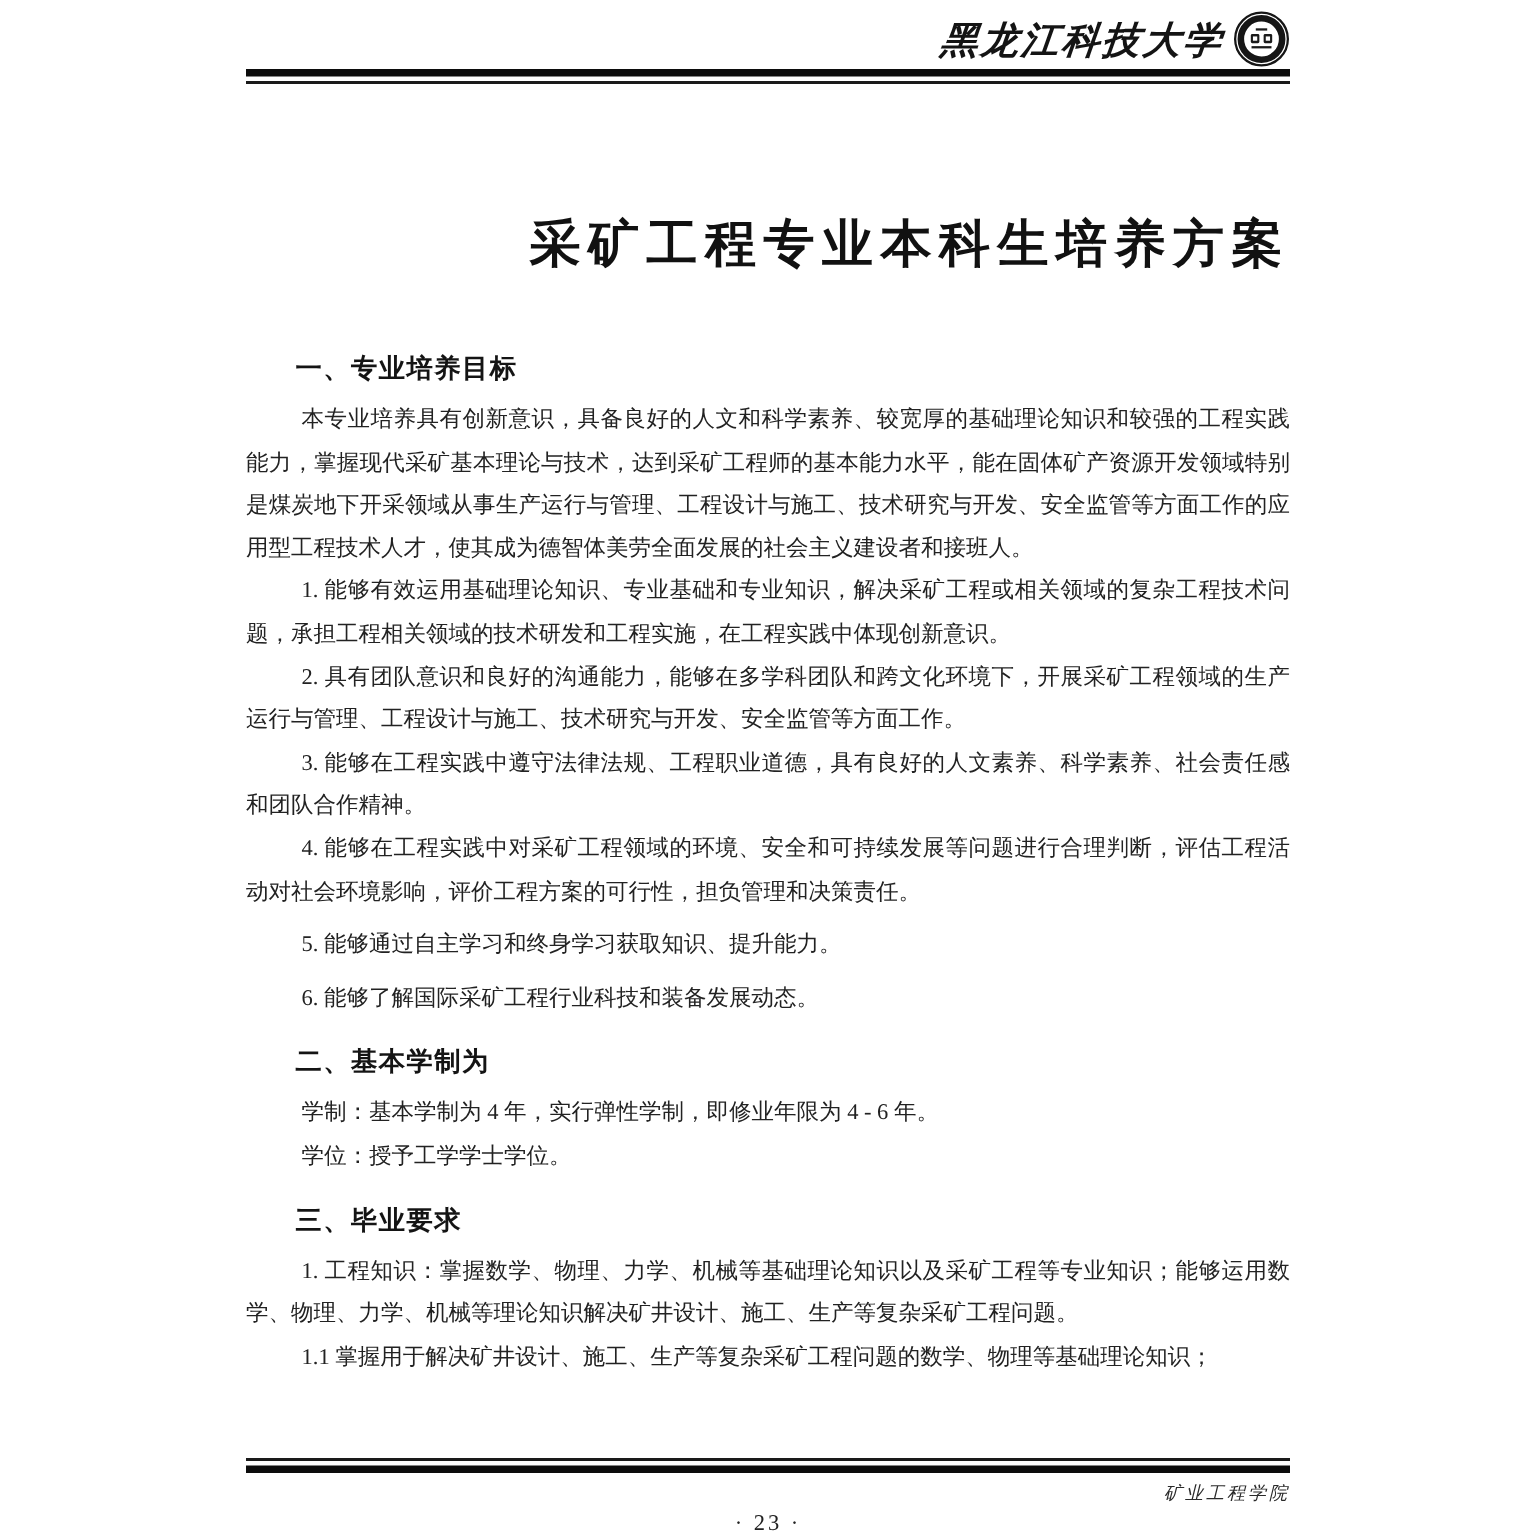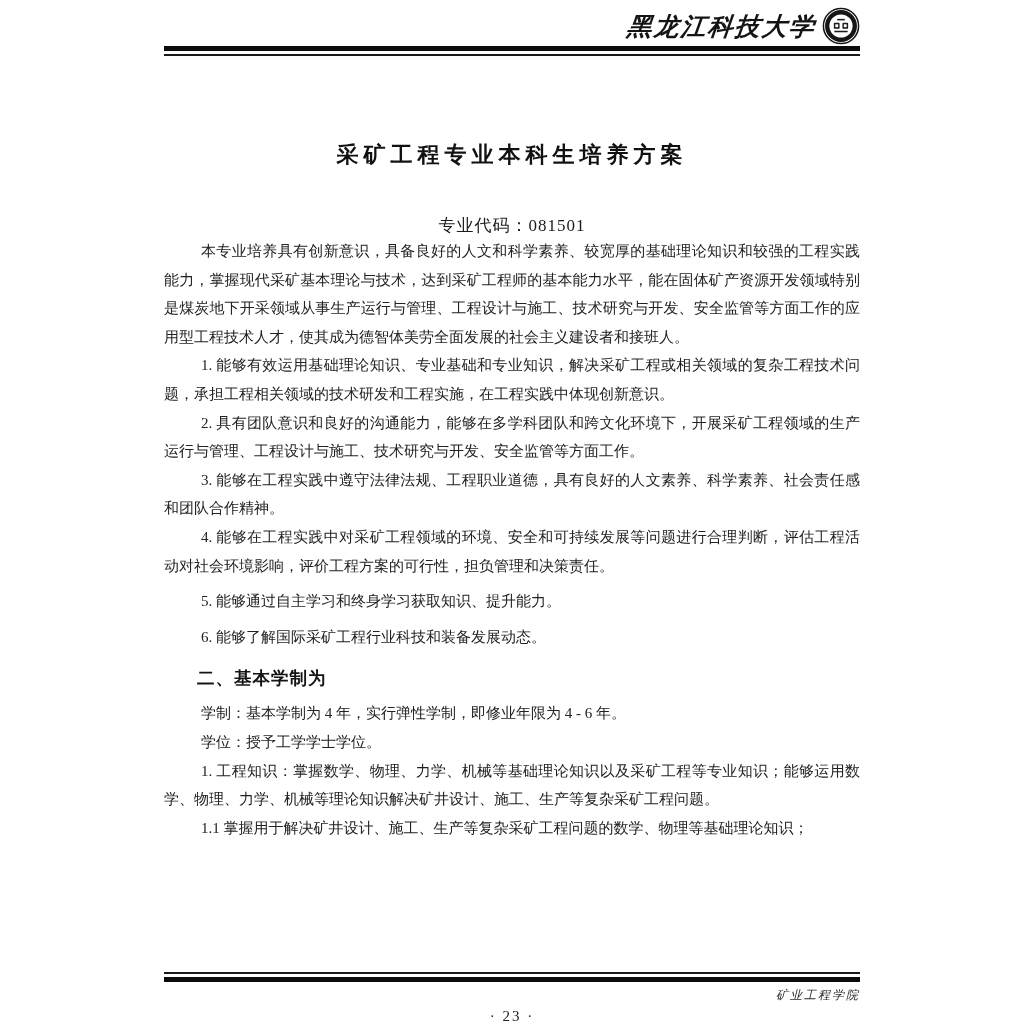--- a/index.html
+++ b/index.html
@@ -30,22 +30,22 @@
     transform: skewX(-6deg);
     white-space: nowrap;
   }
   .seal { width: 38px; height: 38px; flex: 0 0 auto; }
   .rule-thick { height: 5px; background: #0c0c0c; margin-top: 2px; }
   .rule-thin  { height: 2px; background: #1a1a1a; margin-top: 3px; }
 
   
   .doc-title {
     margin: 84px 0 0 0;
-    text-align: center;
-    font-size: 22px; font-weight: bold;
+    text-align: right;
+    font-size: 34px; font-weight: bold;
     letter-spacing: 5px;
     color: #111;
   }
   .doc-subtitle {
     margin: 44px 0 0 0;
     text-align: center;
     font-size: 17px; letter-spacing: 1px;
     color: #1b1b1b;
   }
 
@@ -111,39 +111,40 @@
         <rect x="13" y="25" width="14" height="1.6" fill="#1b1b1b"></rect>
         <rect x="16" y="12.5" width="8" height="1.6" fill="#1b1b1b"></rect>
       </svg>
     </div>
     <div class="rule-thick"></div>
     <div class="rule-thin"></div>
   </div>
 
   <div>
     <h1 class="doc-title">采矿工程专业本科生培养方案</h1>
-    <p class="doc-subtitle">专业代码：081501</p>
 
     <section>
+      <h2 class="sec-h sec-first">一、专业培养目标</h2>
       <p class="para">本专业培养具有创新意识，具备良好的人文和科学素养、较宽厚的基础理论知识和较强的工程实践能力，掌握现代采矿基本理论与技术，达到采矿工程师的基本能力水平，能在固体矿产资源开发领域特别是煤炭地下开采领域从事生产运行与管理、工程设计与施工、技术研究与开发、安全监管等方面工作的应用型工程技术人才，使其成为德智体美劳全面发展的社会主义建设者和接班人。</p>
       <p class="para">1. 能够有效运用基础理论知识、专业基础和专业知识，解决采矿工程或相关领域的复杂工程技术问题，承担工程相关领域的技术研发和工程实施，在工程实践中体现创新意识。</p>
       <p class="para">2. 具有团队意识和良好的沟通能力，能够在多学科团队和跨文化环境下，开展采矿工程领域的生产运行与管理、工程设计与施工、技术研究与开发、安全监管等方面工作。</p>
       <p class="para">3. 能够在工程实践中遵守法律法规、工程职业道德，具有良好的人文素养、科学素养、社会责任感和团队合作精神。</p>
       <p class="para">4. 能够在工程实践中对采矿工程领域的环境、安全和可持续发展等问题进行合理判断，评估工程活动对社会环境影响，评价工程方案的可行性，担负管理和决策责任。</p>
       <p class="para gap-top">5. 能够通过自主学习和终身学习获取知识、提升能力。</p>
       <p class="para gap-top">6. 能够了解国际采矿工程行业科技和装备发展动态。</p>
     </section>
 
     <section>
       <h2 class="sec-h">二、基本学制为</h2>
       <p class="para">学制：基本学制为 4 年，实行弹性学制，即修业年限为 4 - 6 年。</p>
       <p class="para">学位：授予工学学士学位。</p>
     </section>
 
     <section>
+      <h2 class="sec-h">三、毕业要求</h2>
       <p class="para"><span>1. </span><span class="b">工程知识：</span><span>掌握数学、物理、力学、机械等基础理论知识以及采矿工程等专业知识；能够运用数学、物理、力学、机械等理论知识解决矿井设计、施工、生产等复杂采矿工程问题。</span></p>
       <p class="para">1.1 掌握用于解决矿井设计、施工、生产等复杂采矿工程问题的数学、物理等基础理论知识；</p>
 
     </section>
   </div>
 
   <div class="ftr">
     <div class="rule-thin"></div>
     <div class="rule-thick"></div>
     <div class="ftr-dept">矿业工程学院</div>

